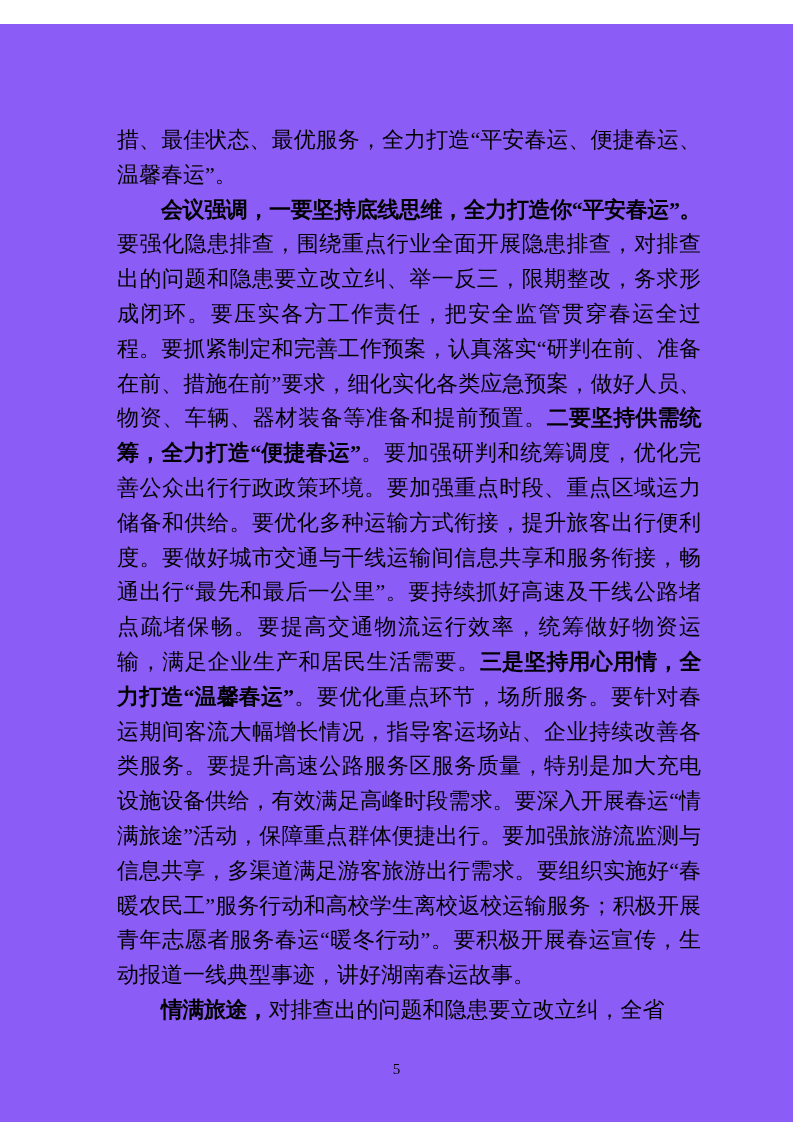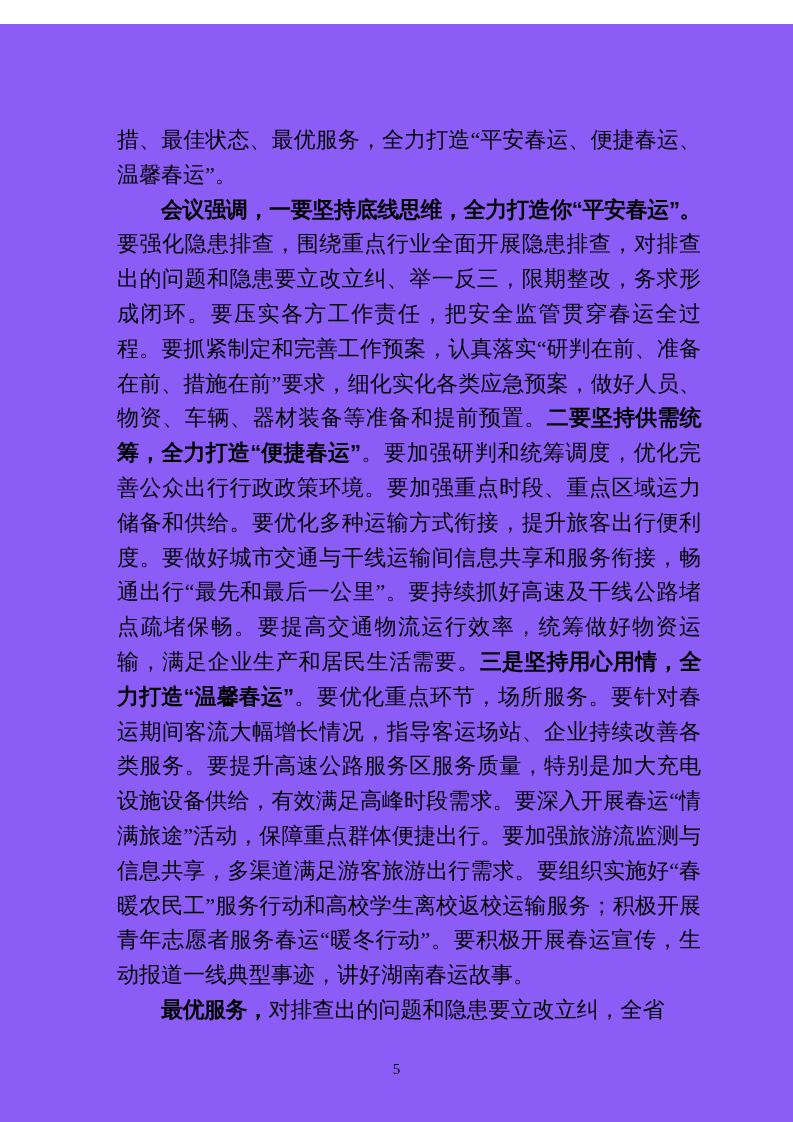--- a/index.html
+++ b/index.html
@@ -33,21 +33,21 @@
     padding: 0;
   }
   p.para.indent {
     text-indent: 44px;
   }
   .run {
     font-weight: normal;
   }
   .run.bold {
     font-weight: bold;
-    font-family: Liberation Sans, sans-serif;
+    font-family: Liberation Serif, serif;
     letter-spacing: -0.5px;
   }
   .page-footer {
     position: absolute;
     left: 0;
     right: 0;
     top: 1036px;
     text-align: center;
     font-size: 15px;
     line-height: 18px;
@@ -55,16 +55,16 @@
     font-family: "Liberation Serif", "DejaVu Serif", serif;
   }
 </style>
 </head>
 <body>
 
 <div class="page">
   <div class="doc-body">
       <p class="para"><span class="run">措、最佳状态、最优服务，全力打造“平安春运、便捷春运、温馨春运”。</span></p>
       <p class="para indent"><span class="run bold">会议强调，一要坚持底线思维，全力打造你“平安春运”。</span><span class="run">要强化隐患排查，围绕重点行业全面开展隐患排查，对排查出的问题和隐患要立改立纠、举一反三，限期整改，务求形成闭环。要压实各方工作责任，把安全监管贯穿春运全过程。要抓紧制定和完善工作预案，认真落实“研判在前、准备在前、措施在前”要求，细化实化各类应急预案，做好人员、物资、车辆、器材装备等准备和提前预置。</span><span class="run bold">二要坚持供需统筹，全力打造“便捷春运”</span><span class="run">。要加强研判和统筹调度，优化完善公众出行行政政策环境。要加强重点时段、重点区域运力储备和供给。要优化多种运输方式衔接，提升旅客出行便利度。要做好城市交通与干线运输间信息共享和服务衔接，畅通出行“最先和最后一公里”。要持续抓好高速及干线公路堵点疏堵保畅。要提高交通物流运行效率，统筹做好物资运输，满足企业生产和居民生活需要。</span><span class="run bold">三是坚持用心用情，全力打造“温馨春运”</span><span class="run">。要优化重点环节，场所服务。要针对春运期间客流大幅增长情况，指导客运场站、企业持续改善各类服务。要提升高速公路服务区服务质量，特别是加大充电设施设备供给，有效满足高峰时段需求。要深入开展春运“情满旅途”活动，保障重点群体便捷出行。要加强旅游流监测与信息共享，多渠道满足游客旅游出行需求。要组织实施好“春暖农民工”服务行动和高校学生离校返校运输服务；积极开展青年志愿者服务春运“暖冬行动”。要积极开展春运宣传，生动报道一线典型事迹，讲好湖南春运故事。</span></p>
-      <p class="para indent"><span class="run bold">最优服务，</span><span class="run">对排查出的问题和隐患要立改立纠，全省</span></p>
+      <p class="para indent"><span class="run bold">情满旅途，</span><span class="run">对排查出的问题和隐患要立改立纠，全省</span></p>
     </div>
   <div class="page-footer">5</div>
 </div>
 
 </body></html>

